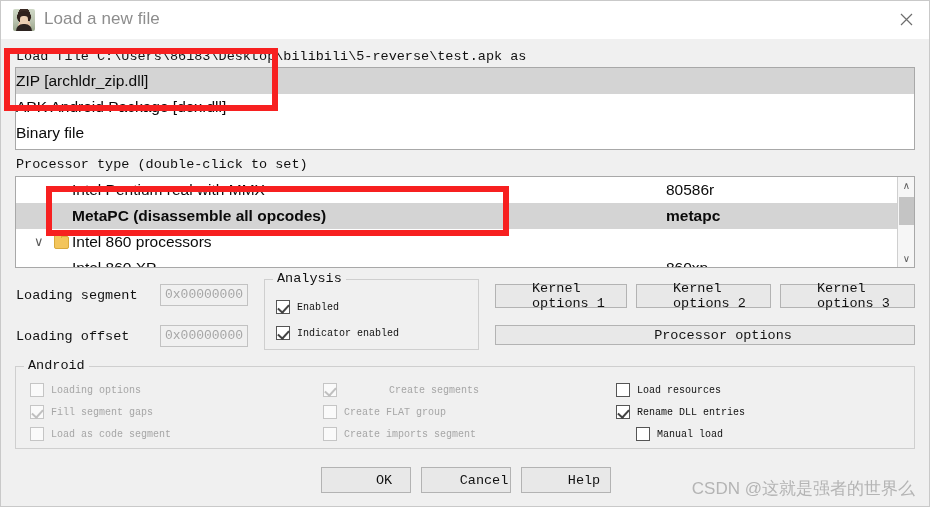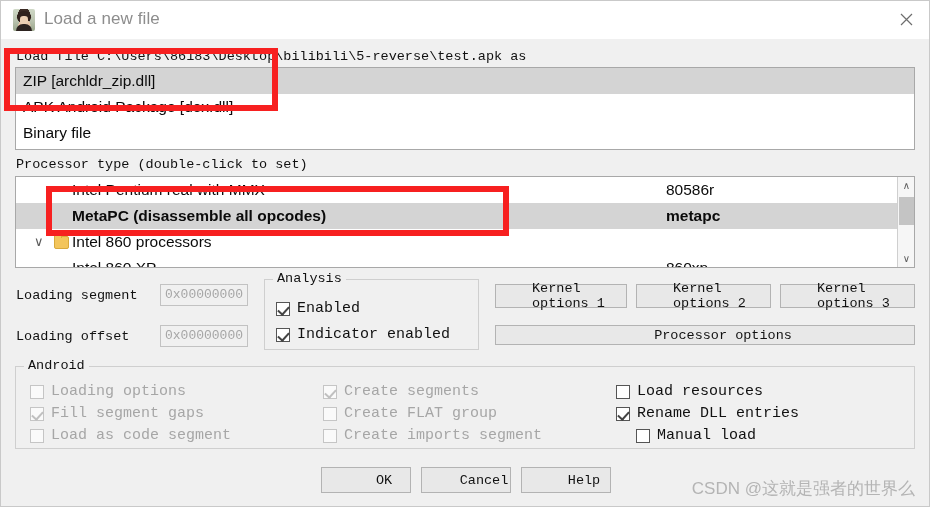--- a/index.html
+++ b/index.html
@@ -66,21 +66,21 @@
     position:absolute;left:15px;top:10px;
     font-family:"Liberation Mono", monospace;
     font-size:13.5px;color:#101010;white-space:nowrap;
   }
   .filetype-list{
     position:absolute;left:14px;top:28px;width:900px;height:83px;
     background:#ffffff;border:1px solid #a8a8a8;
     box-sizing:border-box;overflow:hidden;
   }
   .ft-item{
-    height:26px;line-height:26px;padding-left:7px;
+    height:26px;line-height:26px;
     font-size:15.5px;color:#0b0b0b;
     font-family:"Liberation Sans", sans-serif;
     white-space:nowrap;
   }
   .ft-item.sel{background:#d4d4d4;}
 
   
   .proc-label{
     position:absolute;left:15px;top:118px;
     font-family:"Liberation Mono", monospace;
@@ -158,21 +158,21 @@
   .group{
     position:absolute;border:1px solid #cfcfcf;box-sizing:border-box;
     background:transparent;
   }
   .group > .legend{
     position:absolute;top:-9px;left:8px;background:#f0f0f0;padding:0 4px;
     font-family:"Liberation Mono", monospace;font-size:13.5px;color:#111;
   }
   .cb{
     position:absolute;display:flex;align-items:center;white-space:nowrap;
-    font-family:"Liberation Mono", monospace;font-size:15px;color:#111;
+    font-family:"Liberation Mono", monospace;font-size:10px;color:#111;
   }
   .cb .box{
     width:14px;height:14px;border:1px solid #555;background:#fff;
     box-sizing:border-box;margin-right:7px;position:relative;flex:none;
   }
   .cb .box.on:after{
     content:"";position:absolute;left:3px;top:1px;width:5px;height:9px;
     border:solid #444;border-width:0 2px 2px 0;transform:rotate(42deg);
   }
   .cb.dis{color:#a6a6a6;}
@@ -289,21 +289,21 @@
       </div>
       <div class="cb dis" style="left:14px;top:38px;">
         <span class="box on"></span>
         <span>Fill segment gaps</span>
       </div>
       <div class="cb dis" style="left:14px;top:60px;">
         <span class="box"></span>
         <span>Load as code segment</span>
       </div>
 
-      <div class="cb dis" style="left:307px;top:16px;">
+      <div class="cb dis" style="left:307px;top:16px;gap:45px;">
         <span class="box on"></span>
         <span>Create segments</span>
       </div>
       <div class="cb dis" style="left:307px;top:38px;">
         <span class="box"></span>
         <span>Create FLAT group</span>
       </div>
       <div class="cb" style="left:600px;top:16px;">
         <span class="box"></span>
         <span>Load resources</span>

